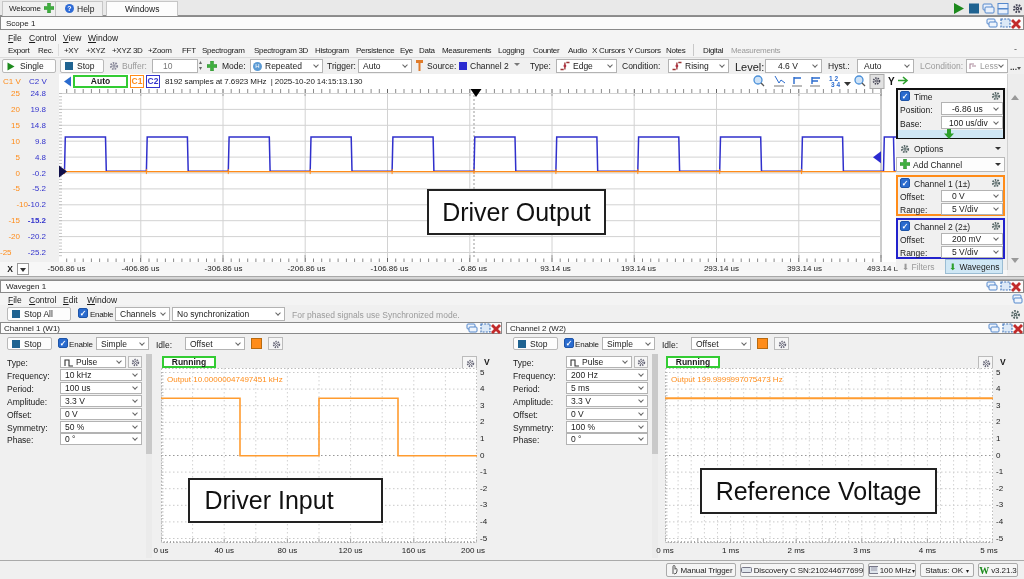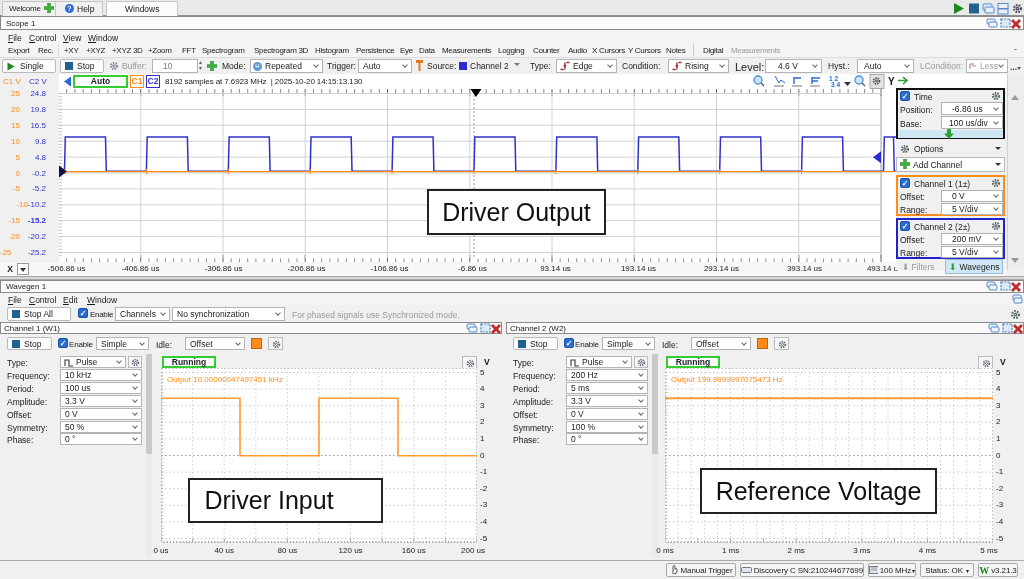--- a/index.html
+++ b/index.html
@@ -125,21 +125,21 @@
     </svg>Less<span class="ar"></span></div>
 <div class="txt" style="left:1010px;top:62px;font-size:8.5px;color:#333;font-weight:bold;">...</div>
 <div class="a" style="left:1017px;top:67px;width:0;height:0;border-left:2.5px solid transparent;border-right:2.5px solid transparent;border-top:3px solid #555;"></div>
 <div class="txt" style="left:3px;top:77px;font-size:8px;color:#ff8c19;font-weight:normal;">C1 V</div>
 <div class="txt" style="left:29px;top:77px;font-size:8px;color:#3333cc;font-weight:normal;">C2 V</div>
 <div class="txt" style="left:0px;top:89.0px;width:20px;text-align:right;font-size:8px;color:#ff8c19;font-weight:normal;">25</div>
 <div class="txt" style="left:20px;top:89.0px;width:26px;text-align:right;font-size:8px;color:#3333cc;font-weight:normal;">24.8</div>
 <div class="txt" style="left:0px;top:104.9px;width:20px;text-align:right;font-size:8px;color:#ff8c19;font-weight:normal;">20</div>
 <div class="txt" style="left:20px;top:104.9px;width:26px;text-align:right;font-size:8px;color:#3333cc;font-weight:normal;">19.8</div>
 <div class="txt" style="left:0px;top:120.8px;width:20px;text-align:right;font-size:8px;color:#ff8c19;font-weight:normal;">15</div>
-<div class="txt" style="left:20px;top:120.8px;width:26px;text-align:right;font-size:8px;color:#3333cc;font-weight:normal;">16.5</div>
+<div class="txt" style="left:20px;top:120.8px;width:26px;text-align:right;font-size:8px;color:#3333cc;font-weight:normal;">14.8</div>
 <div class="txt" style="left:0px;top:136.7px;width:20px;text-align:right;font-size:8px;color:#ff8c19;font-weight:normal;">10</div>
 <div class="txt" style="left:20px;top:136.7px;width:26px;text-align:right;font-size:8px;color:#3333cc;font-weight:normal;">9.8</div>
 <div class="txt" style="left:0px;top:152.6px;width:20px;text-align:right;font-size:8px;color:#ff8c19;font-weight:normal;">5</div>
 <div class="txt" style="left:20px;top:152.6px;width:26px;text-align:right;font-size:8px;color:#3333cc;font-weight:normal;">4.8</div>
 <div class="txt" style="left:0px;top:168.5px;width:20px;text-align:right;font-size:8px;color:#ff8c19;font-weight:normal;">0</div>
 <div class="txt" style="left:20px;top:168.5px;width:26px;text-align:right;font-size:8px;color:#3333cc;font-weight:normal;">-0.2</div>
 <div class="txt" style="left:0px;top:184.4px;width:20px;text-align:right;font-size:8px;color:#ff8c19;font-weight:normal;">-5</div>
 <div class="txt" style="left:20px;top:184.4px;width:26px;text-align:right;font-size:8px;color:#3333cc;font-weight:normal;">-5.2</div>
 <div class="txt" style="left:0px;top:200.3px;width:28px;text-align:right;font-size:8px;color:#ff8c19;font-weight:normal;">-10</div>
 <div class="txt" style="left:20px;top:200.3px;width:26px;text-align:right;font-size:8px;color:#3333cc;font-weight:normal;">-10.2</div>

